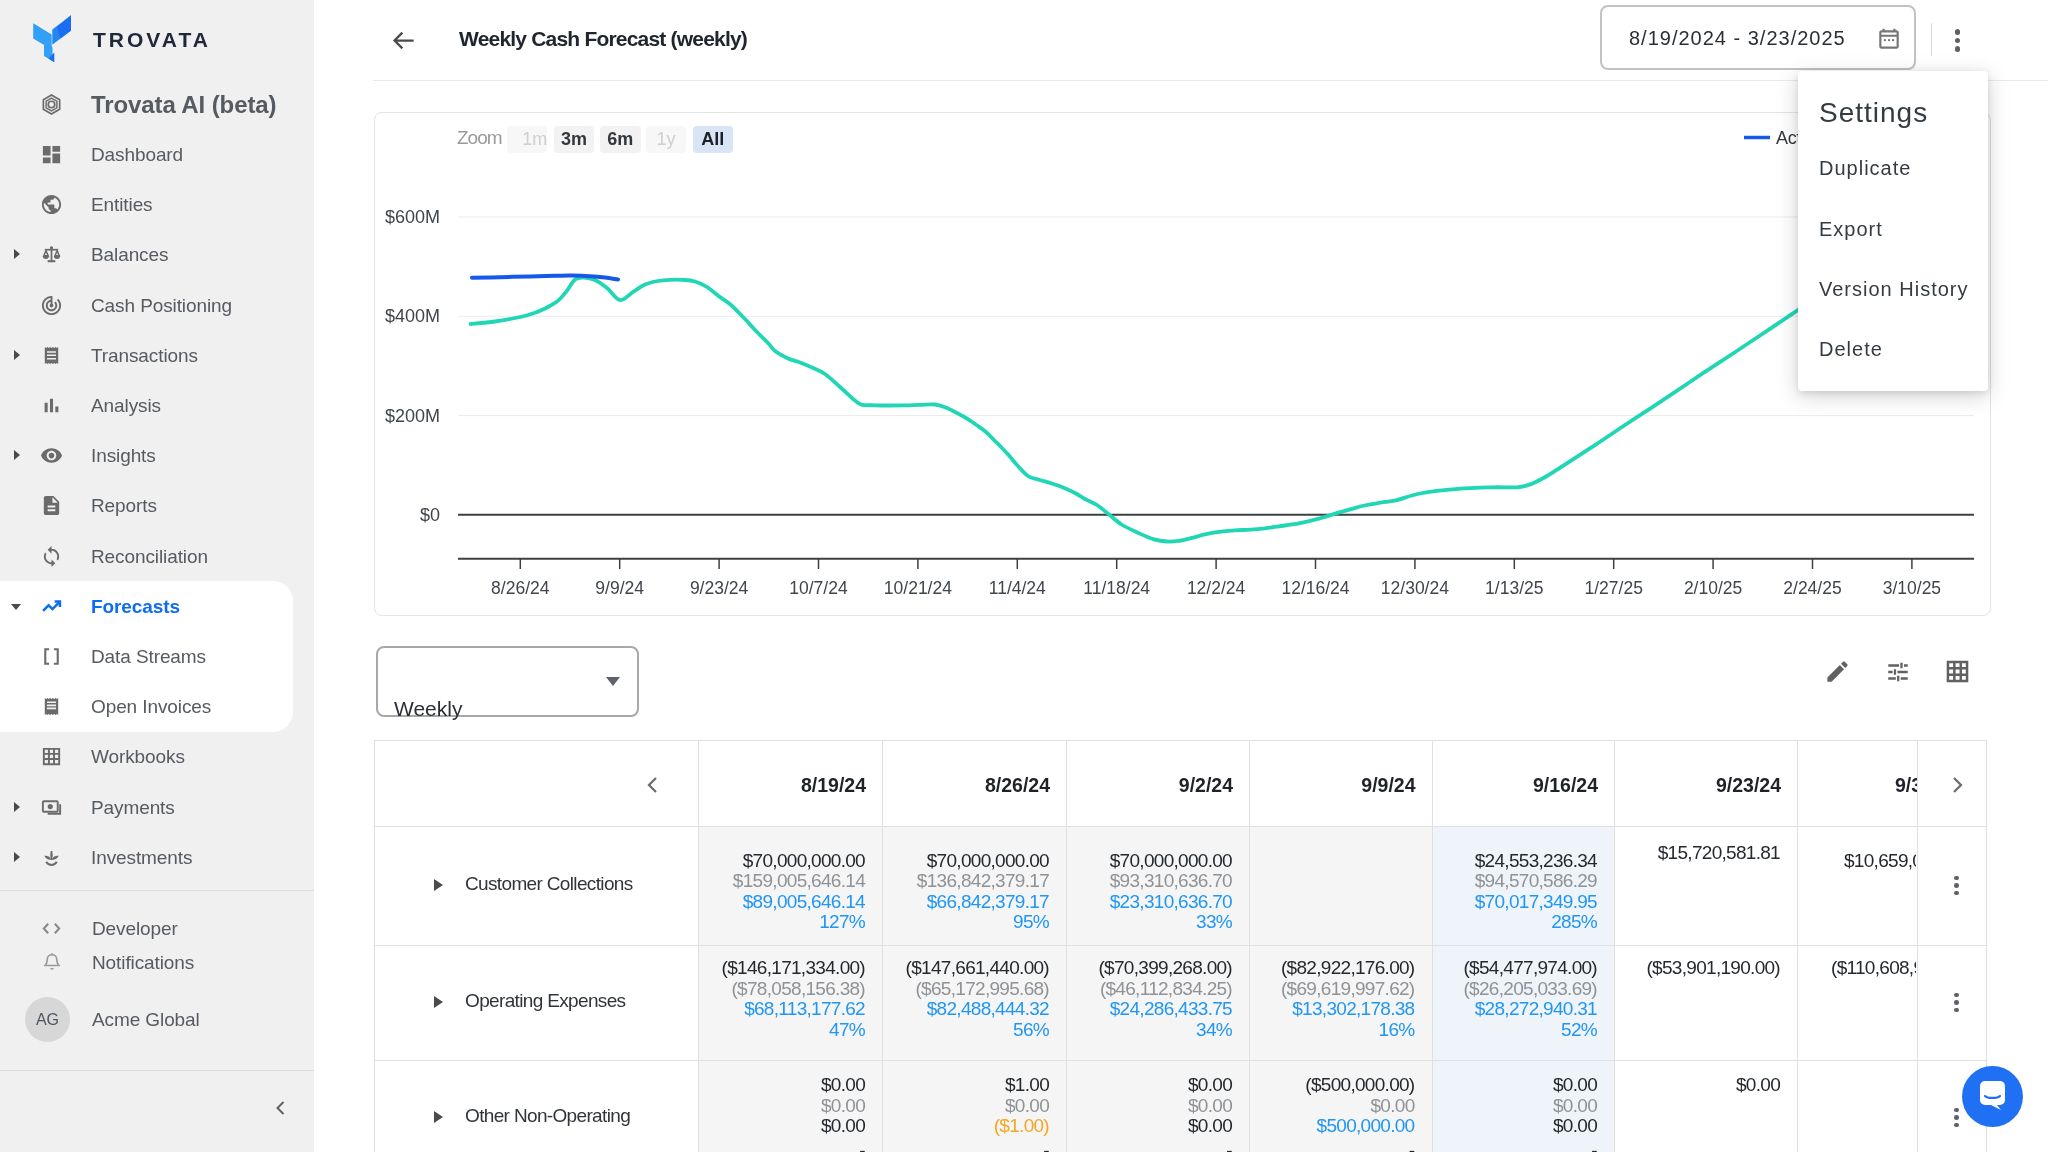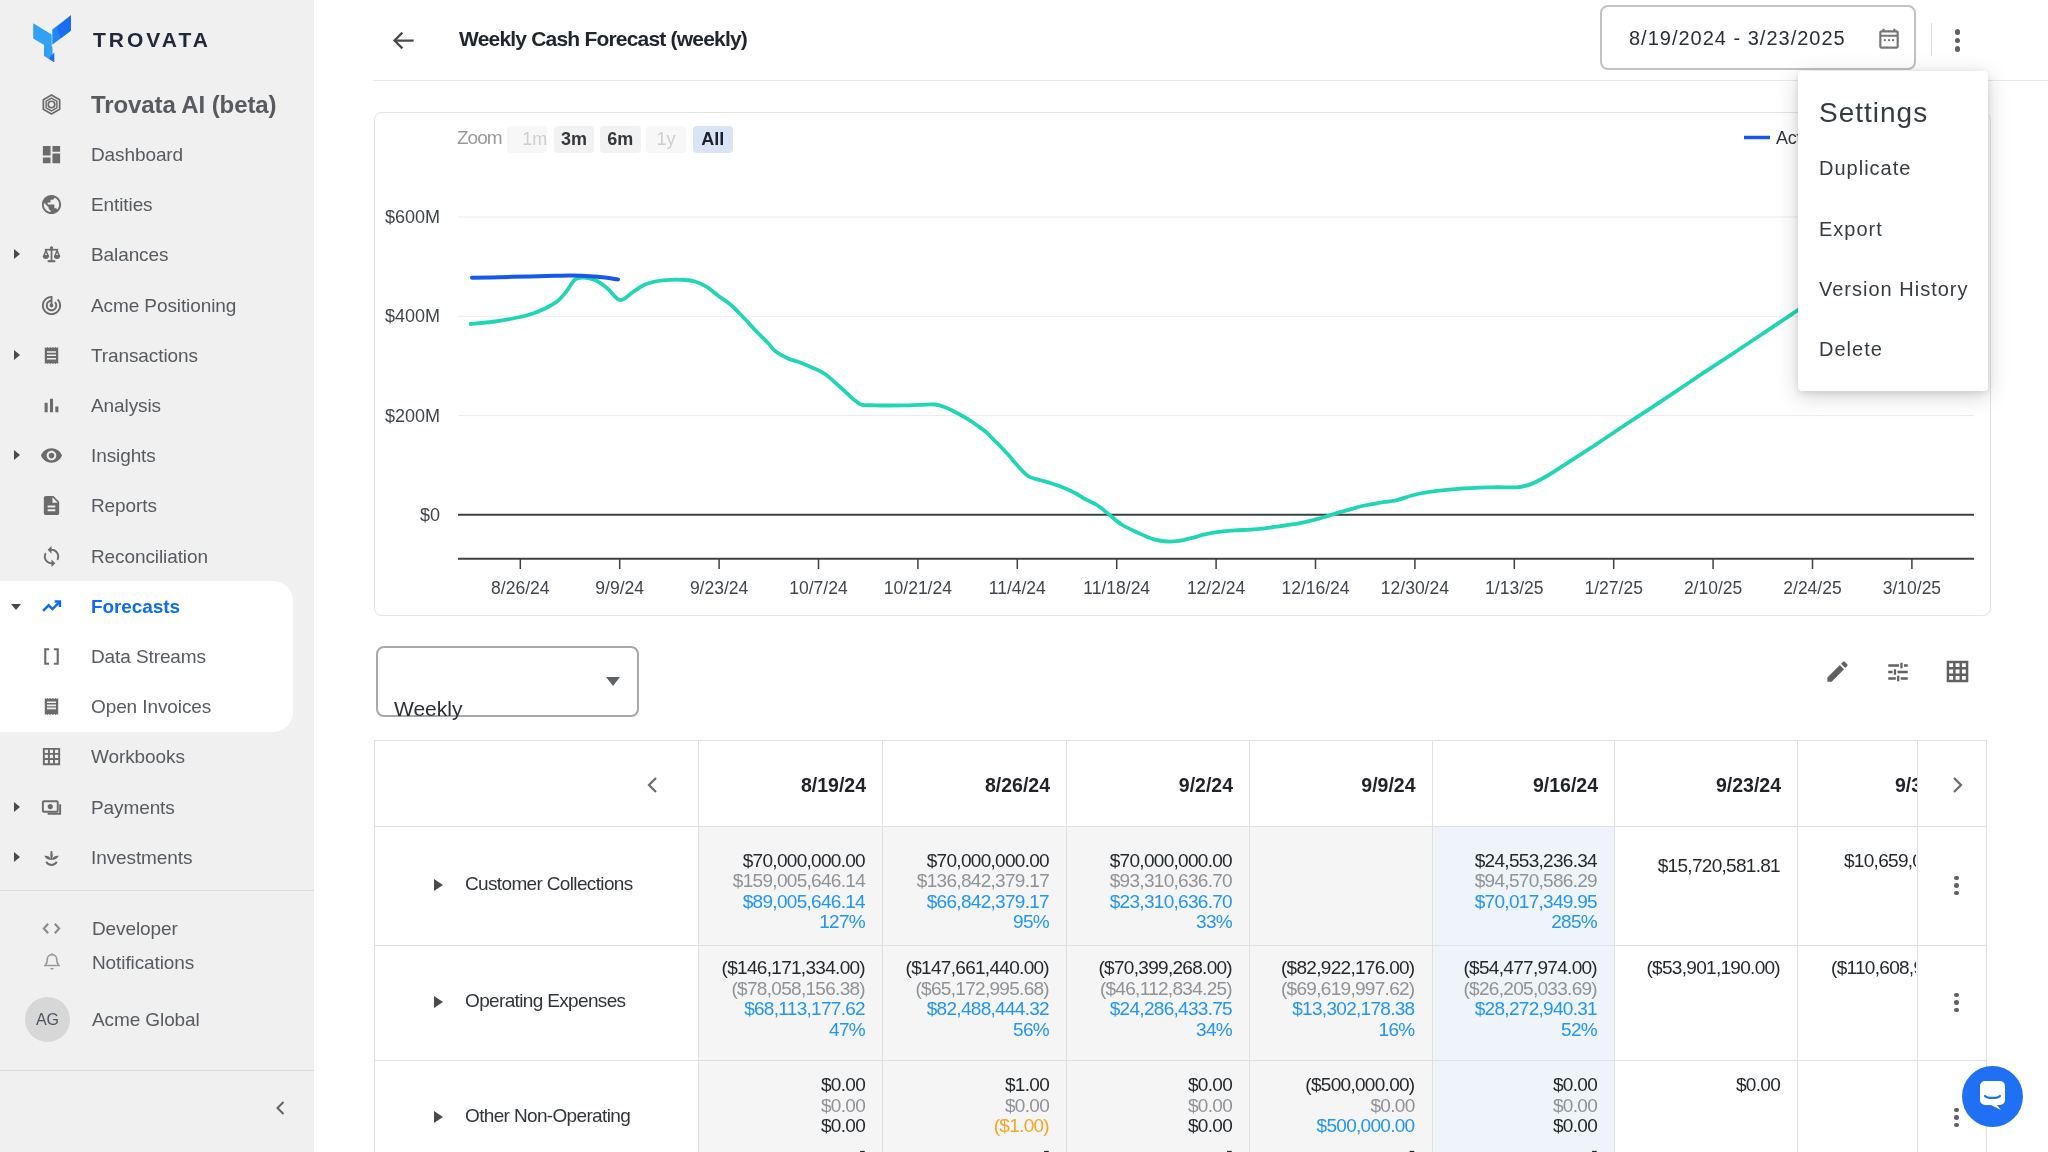--- a/index.html
+++ b/index.html
@@ -43,21 +43,21 @@
         <path d="M6.2 8 L4 13.4 h4.6 Z" fill="none" stroke="#6b6b6b" stroke-width="1.6"></path>
         <path d="M2.9 13.6 a3.2 3.2 0 0 0 6.4 0 Z" fill="#6b6b6b"></path>
         <path d="M17.8 8 L15.6 13.4 h4.6 Z" fill="none" stroke="#6b6b6b" stroke-width="1.6"></path>
         <path d="M14.5 13.6 a3.2 3.2 0 0 0 6.4 0 Z" fill="#6b6b6b"></path>
       </svg>
 <div style="position:absolute;left:91px;top:243px;font-size:19px;line-height:24px;color:#565b61;font-weight:400;letter-spacing:-0.1px">Balances</div>
 <div style="position:absolute;left:14px;top:249px;width:0;height:0;border-left:6px solid #4a4a4a;border-top:5px solid transparent;border-bottom:5px solid transparent"></div>
 <svg style="position:absolute;left:40px;top:294px" width="23" height="23" viewBox="0 0 24 24">
         <path d="M19.07 4.93l-1.41 1.41C19.1 7.79 20 9.79 20 12c0 4.42-3.58 8-8 8s-8-3.58-8-8c0-4.08 3.05-7.44 7-7.93v2.02C8.16 6.57 6 9.03 6 12c0 3.31 2.69 6 6 6s6-2.69 6-6c0-1.66-.67-3.16-1.76-4.24l-1.41 1.41C15.55 9.9 16 10.9 16 12c0 2.21-1.79 4-4 4s-4-1.79-4-4c0-1.86 1.28-3.41 3-3.86v2.14c-.6.35-1 .98-1 1.72 0 1.1.9 2 2 2s2-.9 2-2c0-.74-.4-1.38-1-1.72V2h-1c-5.52 0-10 4.48-10 10s4.48 10 10 10 10-4.48 10-10c0-2.76-1.12-5.26-2.93-7.07z" fill="#6b6b6b"></path>
       </svg>
-<div style="position:absolute;left:91px;top:294px;font-size:19px;line-height:24px;color:#565b61;font-weight:400;letter-spacing:-0.1px">Acme Positioning</div>
+<div style="position:absolute;left:91px;top:294px;font-size:19px;line-height:24px;color:#565b61;font-weight:400;letter-spacing:-0.1px">Cash Positioning</div>
 <svg style="position:absolute;left:40px;top:344px" width="23" height="23" viewBox="0 0 24 24">
         <path d="M5 3.2 l1.4 1 1.4-1 1.4 1 1.4-1 1.4 1 1.4-1 1.4 1 1.4-1 1.4 1 1.4-1 v17.6 l-1.4-1 -1.4 1 -1.4-1 -1.4 1 -1.4-1 -1.4 1 -1.4-1 -1.4 1 -1.4-1 -1.4 1 Z" fill="#6b6b6b"></path>
         <path d="M7.3 8.3 h9.4 M7.3 11.8 h9.4 M7.3 15.3 h9.4" stroke="#f0f0f0" stroke-width="1.6"></path>
       </svg>
 <div style="position:absolute;left:91px;top:344px;font-size:19px;line-height:24px;color:#565b61;font-weight:400;letter-spacing:-0.1px">Transactions</div>
 <div style="position:absolute;left:14px;top:350px;width:0;height:0;border-left:6px solid #4a4a4a;border-top:5px solid transparent;border-bottom:5px solid transparent"></div>
 <svg style="position:absolute;left:40px;top:394px" width="23" height="23" viewBox="0 0 24 24">
         <path d="M4.8 9.2h3.2V19H4.8zM10.4 5h3.2v14h-3.2zM16 13h3.2v6H16z" fill="#6b6b6b"></path>
       </svg>
 <div style="position:absolute;left:91px;top:394px;font-size:19px;line-height:24px;color:#565b61;font-weight:400;letter-spacing:-0.1px">Analysis</div>
@@ -260,21 +260,21 @@
       <div style="color:#8f9296">$93,310,636.70</div>
       <div style="color:#2196f3">$23,310,636.70</div>
       <div style="color:#2196f3">33%</div>
     </div>
 <div style="position:absolute;left:1431.5px;top:826px;width:165.5px;padding-top:24.5px;font-size:19px;letter-spacing:-0.7px;line-height:20.6px;text-align:right">
       <div style="color:#24292e">$24,553,236.34</div>
       <div style="color:#8f9296">$94,570,586.29</div>
       <div style="color:#2196f3">$70,017,349.95</div>
       <div style="color:#2196f3">285%</div>
     </div>
-<div style="position:absolute;left:1614px;top:826px;width:166px;padding-top:30px;font-size:19px;letter-spacing:-0.7px;line-height:20.6px;text-align:right">
+<div style="position:absolute;left:1614px;top:826px;width:166px;padding-top:17px;font-size:19px;letter-spacing:-0.7px;line-height:20.6px;text-align:right">
       <div style="color:#24292e">$15,720,581.81</div>
     </div>
 <div style="position:absolute;left:1797px;top:826px;width:118.5px;height:119px;overflow:hidden">
       <div style="position:absolute;left:47px;top:24.5px;line-height:20.6px;font-size:19px;letter-spacing:-0.7px;color:#24292e;white-space:nowrap">$10,659,081.81</div>
     </div>
 <div style="position:absolute;left:1954px;top:875.65px;width:4.7px;height:4.7px;border-radius:50%;background:#5d6167"></div>
 <div style="position:absolute;left:1954px;top:883.15px;width:4.7px;height:4.7px;border-radius:50%;background:#5d6167"></div>
 <div style="position:absolute;left:1954px;top:890.65px;width:4.7px;height:4.7px;border-radius:50%;background:#5d6167"></div>
 <div style="position:absolute;left:434px;top:996.0px;width:0;height:0;border-left:9px solid #4a4a4a;border-top:6.5px solid transparent;border-bottom:6.5px solid transparent"></div>
 <div style="position:absolute;left:465px;top:989.5px;font-size:19px;letter-spacing:-0.65px;color:#30353b">Operating Expenses</div>

